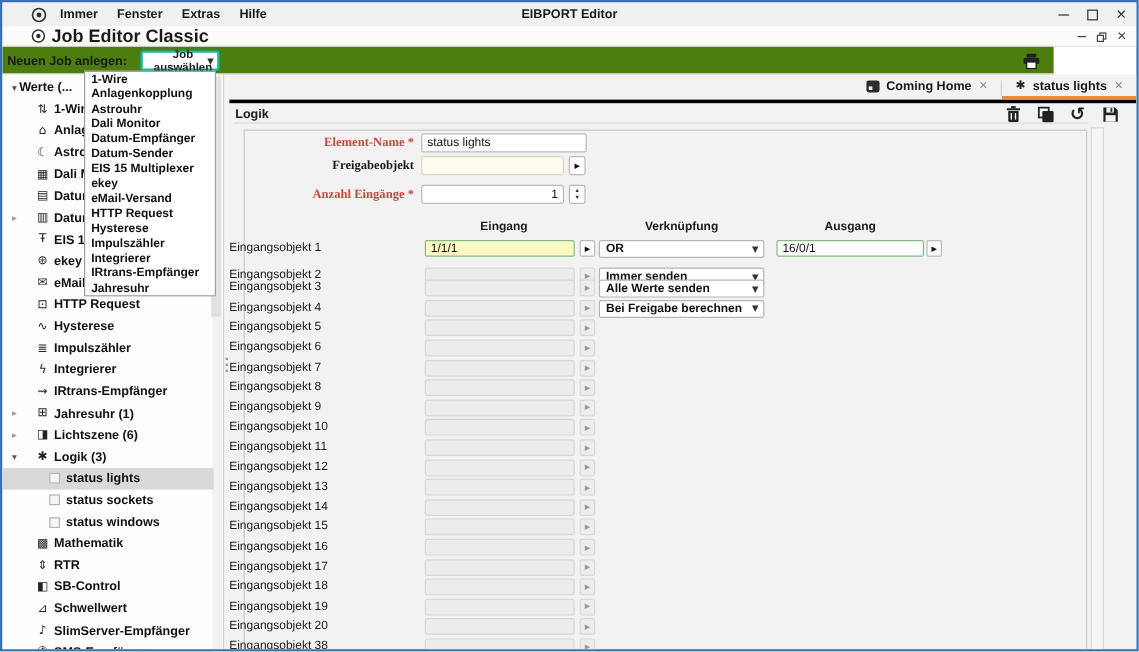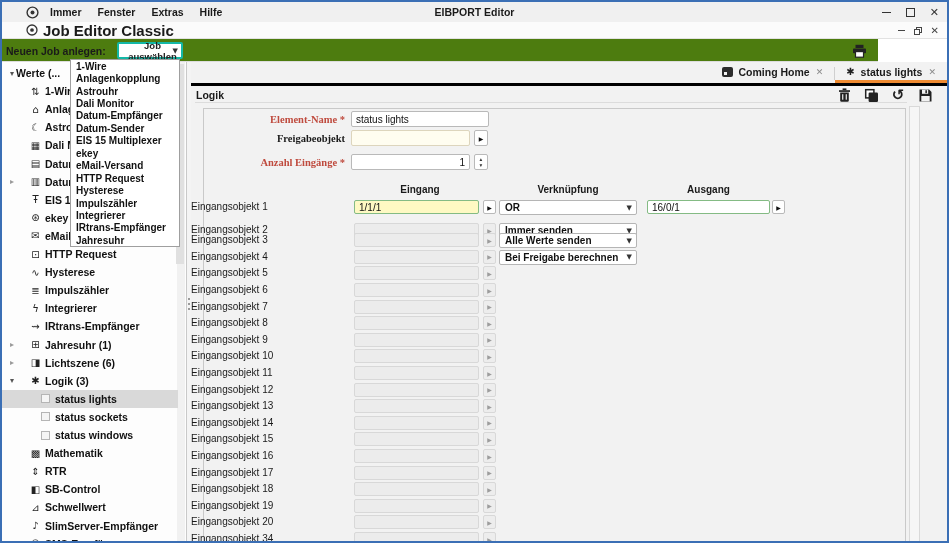--- a/index.html
+++ b/index.html
@@ -476,21 +476,21 @@
             <span class="lrow-label">Eingangsobjekt 19</span>
             <div class="lrow-input idle"></div>
             <div class="lrow-btn glyph idle">▶</div>
           </div>
           <div class="lrow" style="top: 453.4px; width: 600px;">
             <span class="lrow-label">Eingangsobjekt 20</span>
             <div class="lrow-input idle"></div>
             <div class="lrow-btn glyph idle">▶</div>
           </div>
           <div class="lrow" style="top: 470px; width: 600px;">
-            <span class="lrow-label">Eingangsobjekt 34</span>
+            <span class="lrow-label">Eingangsobjekt 38</span>
             <div class="lrow-input idle"></div>
             <div class="lrow-btn glyph idle">▶</div>
           </div>
         </div>
     </div>
   </div>
 
   <div class="popup" id="popup-list">
       <div class="popup-item">1-Wire</div>
       <div class="popup-item">Anlagenkopplung</div>

